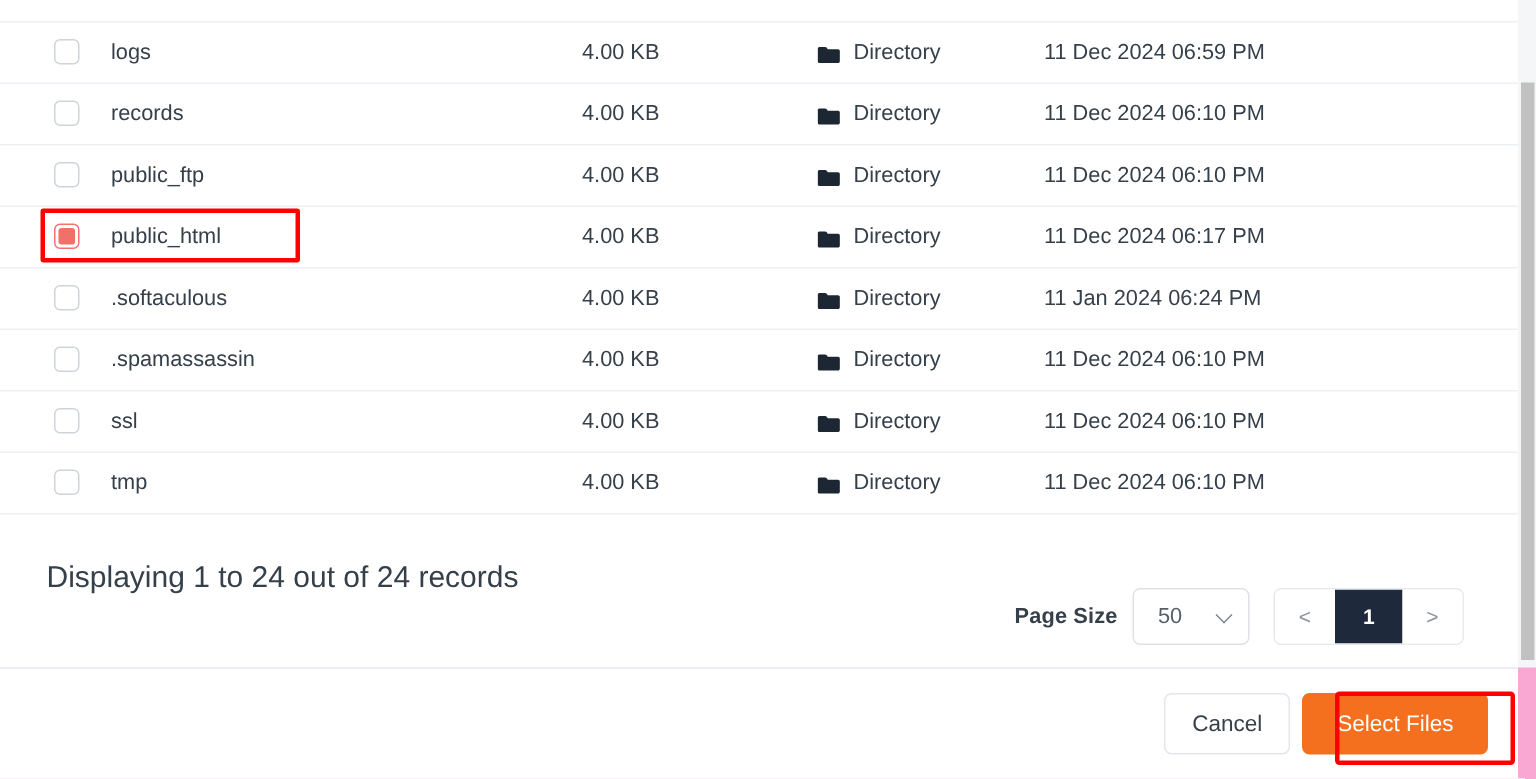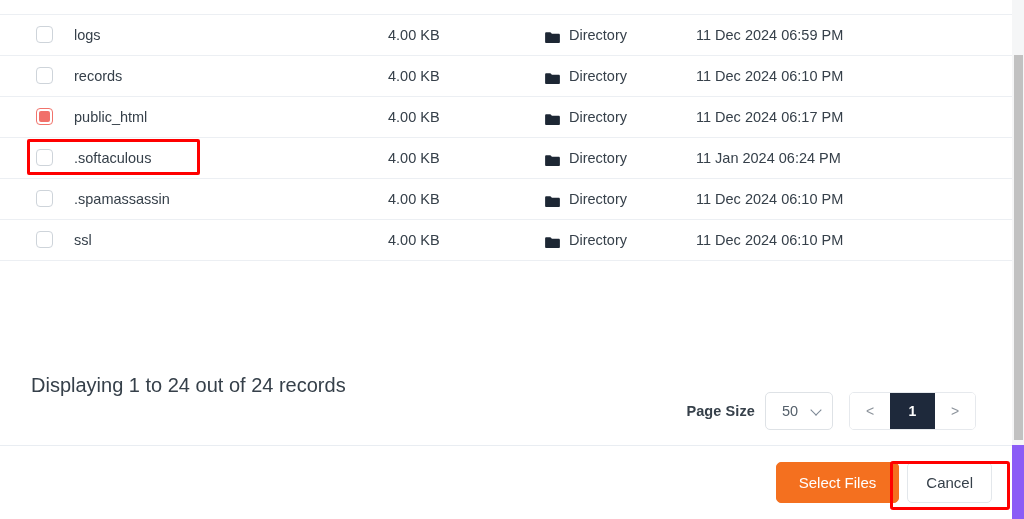--- a/index.html
+++ b/index.html
@@ -10,21 +10,21 @@
     overflow: hidden;
     background: #ffffff;
     font-family: "Liberation Sans", sans-serif;
     -webkit-font-smoothing: antialiased;
   }
 
   #root {
     position: relative;
     width: 1024px;
     height: 519px;
-    background: #8b5cf6;
+    background: #f9a8d4;
   }
 
   
   .list-area {
     position: absolute;
     left: 0; top: 0;
     width: 1012px;
     height: 445px;
     background: #ffffff;
     overflow: hidden;
@@ -142,21 +142,21 @@
     gap: 10px;
     margin-top: 30px;
   }
   .page-size-label {
     font-size: 14.5px;
     font-weight: bold;
     color: #36404a;
     letter-spacing: .1px;
   }
   .page-size-select {
-    width: 68px;
+    width: 78px;
     height: 38px;
     border: 1px solid #dee2e6;
     border-radius: 5px;
     background: #ffffff;
     color: #55606b;
     font-size: 14.5px;
     font-family: "Liberation Sans", sans-serif;
     padding: 0 8px 0 16px;
     appearance: none;
     -webkit-appearance: none;
@@ -316,20 +316,38 @@
                     <path fill="#1d2734" d="M0 1.6C0 .9.6.3 1.3.3h4.1c.4 0 .8.2 1 .5l.9 1.1h7.4c.7 0 1.3.6 1.3 1.3v7.5c0 .7-.6 1.3-1.3 1.3H1.3C.6 12 0 11.4 0 10.7V1.6z"></path>
                   </svg></span>
                 <span>Directory</span>
               </span>
             </td>
             <td class="col-date"><span class="date-cell">11 Dec 2024 06:10 PM</span></td>
           </tr>
           <tr class="row">
             <td class="col-check">
               <span class="chk-wrap">
+                <span class="chk"></span>
+              </span>
+            </td>
+            <td class="col-name"><span class="name-cell">public_ftp</span></td>
+            <td class="col-size"><span class="size-cell">4.00 KB</span></td>
+            <td class="col-type">
+              <span class="type-cell">
+                <span class="folder-ico"><svg viewBox="0 0 16 13" width="15" height="12" aria-hidden="true">
+                    <path fill="#1d2734" d="M0 1.6C0 .9.6.3 1.3.3h4.1c.4 0 .8.2 1 .5l.9 1.1h7.4c.7 0 1.3.6 1.3 1.3v7.5c0 .7-.6 1.3-1.3 1.3H1.3C.6 12 0 11.4 0 10.7V1.6z"></path>
+                  </svg></span>
+                <span>Directory</span>
+              </span>
+            </td>
+            <td class="col-date"><span class="date-cell">11 Dec 2024 06:10 PM</span></td>
+          </tr>
+          <tr class="row">
+            <td class="col-check">
+              <span class="chk-wrap">
                 <span class="chk checked"></span>
               </span>
             </td>
             <td class="col-name"><span class="name-cell">public_html</span></td>
             <td class="col-size"><span class="size-cell">4.00 KB</span></td>
             <td class="col-type">
               <span class="type-cell">
                 <span class="folder-ico"><svg viewBox="0 0 16 13" width="15" height="12" aria-hidden="true">
                     <path fill="#1d2734" d="M0 1.6C0 .9.6.3 1.3.3h4.1c.4 0 .8.2 1 .5l.9 1.1h7.4c.7 0 1.3.6 1.3 1.3v7.5c0 .7-.6 1.3-1.3 1.3H1.3C.6 12 0 11.4 0 10.7V1.6z"></path>
                   </svg></span>
@@ -374,20 +392,38 @@
             </td>
             <td class="col-date"><span class="date-cell">11 Dec 2024 06:10 PM</span></td>
           </tr>
           <tr class="row">
             <td class="col-check">
               <span class="chk-wrap">
                 <span class="chk"></span>
               </span>
             </td>
             <td class="col-name"><span class="name-cell">ssl</span></td>
+            <td class="col-size"><span class="size-cell">4.00 KB</span></td>
+            <td class="col-type">
+              <span class="type-cell">
+                <span class="folder-ico"><svg viewBox="0 0 16 13" width="15" height="12" aria-hidden="true">
+                    <path fill="#1d2734" d="M0 1.6C0 .9.6.3 1.3.3h4.1c.4 0 .8.2 1 .5l.9 1.1h7.4c.7 0 1.3.6 1.3 1.3v7.5c0 .7-.6 1.3-1.3 1.3H1.3C.6 12 0 11.4 0 10.7V1.6z"></path>
+                  </svg></span>
+                <span>Directory</span>
+              </span>
+            </td>
+            <td class="col-date"><span class="date-cell">11 Dec 2024 06:10 PM</span></td>
+          </tr>
+          <tr class="row">
+            <td class="col-check">
+              <span class="chk-wrap">
+                <span class="chk"></span>
+              </span>
+            </td>
+            <td class="col-name"><span class="name-cell">tmp</span></td>
             <td class="col-size"><span class="size-cell">4.00 KB</span></td>
             <td class="col-type">
               <span class="type-cell">
                 <span class="folder-ico"><svg viewBox="0 0 16 13" width="15" height="12" aria-hidden="true">
                     <path fill="#1d2734" d="M0 1.6C0 .9.6.3 1.3.3h4.1c.4 0 .8.2 1 .5l.9 1.1h7.4c.7 0 1.3.6 1.3 1.3v7.5c0 .7-.6 1.3-1.3 1.3H1.3C.6 12 0 11.4 0 10.7V1.6z"></path>
                   </svg></span>
                 <span>Directory</span>
               </span>
             </td>
             <td class="col-date"><span class="date-cell">11 Dec 2024 06:10 PM</span></td>
@@ -415,20 +451,20 @@
         </span>
       </div>
     </div>
   </div>
 
   <div class="scrollbar">
     <div class="scrollbar-thumb"></div>
   </div>
 
   <div class="modal-footer">
+    <button class="btn btn-cancel">Cancel</button>
     <button class="btn btn-primary">Select Files</button>
-    <button class="btn btn-cancel">Cancel</button>
   </div>
 
   <div class="annot-row-box"></div>
   <div class="annot-btn-box"></div>
 
 </div>
 
 </body></html>

